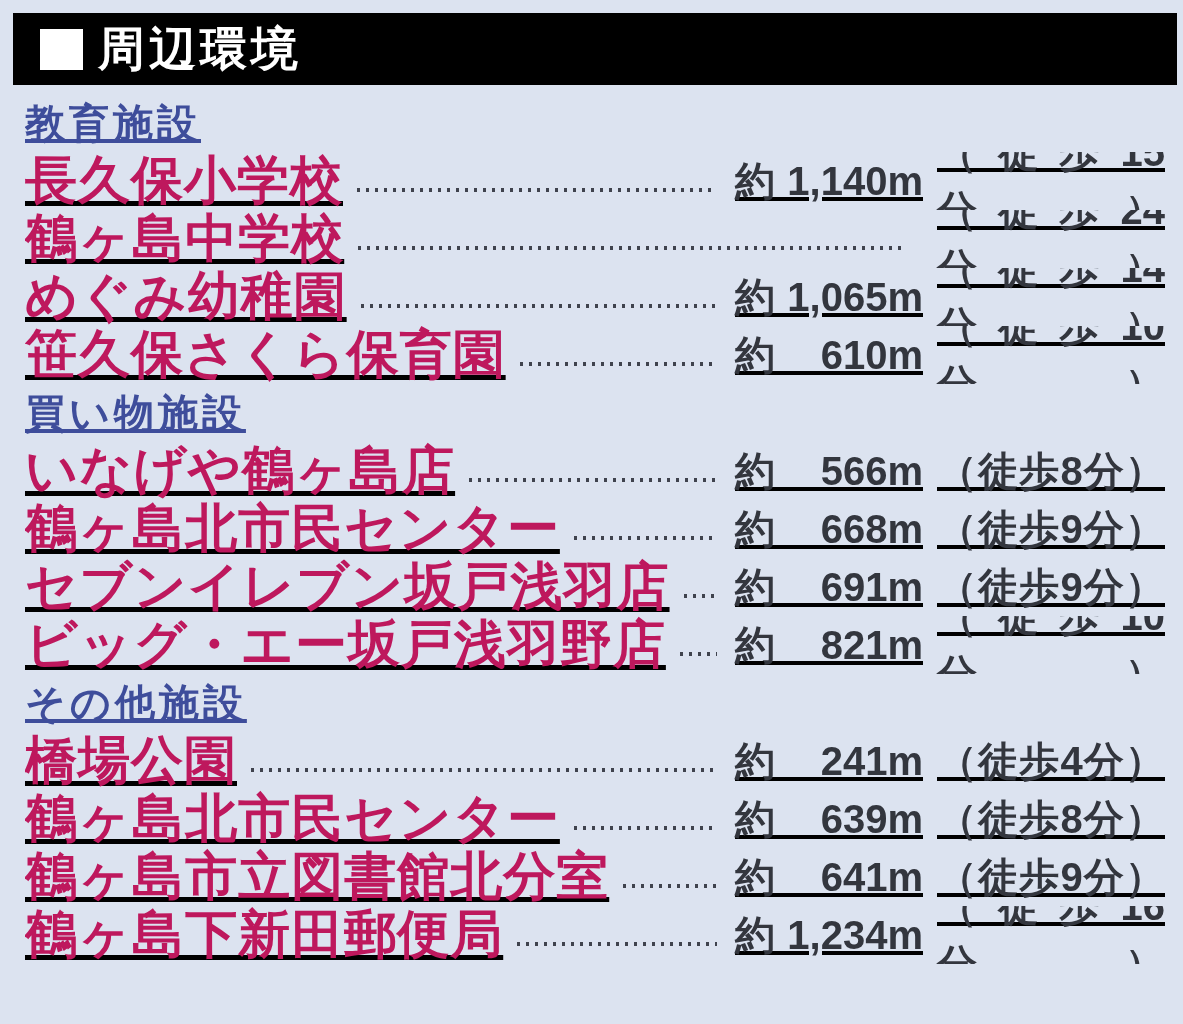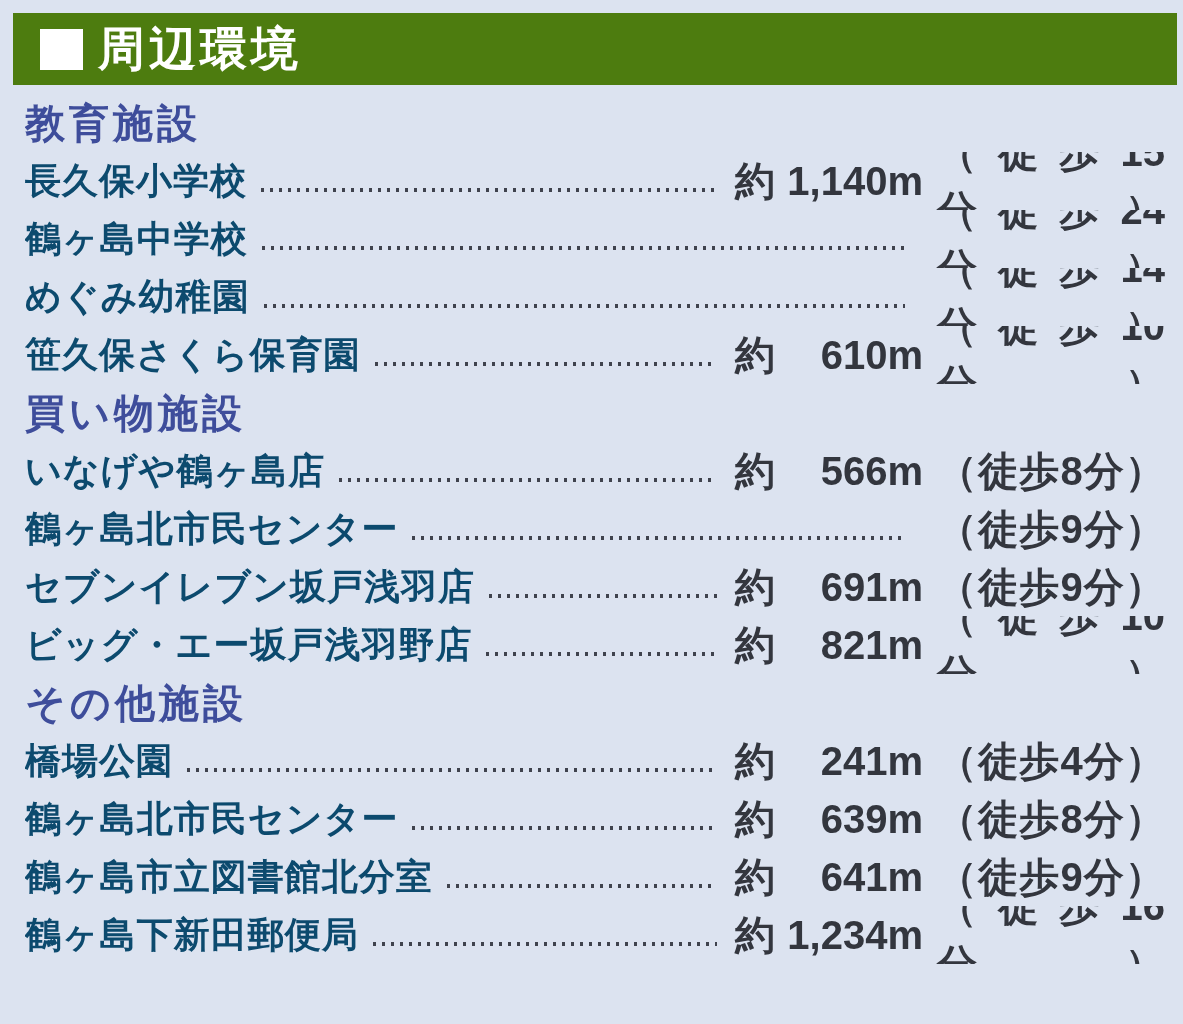--- a/index.html
+++ b/index.html
@@ -8,21 +8,21 @@
     background: #dce3f0;
     font-family: "Liberation Sans", "DejaVu Sans", sans-serif;
     font-weight: 700;
     overflow: hidden;
     position: relative;
   }
   .header-bar {
     position: absolute;
     left: 13px; top: 13px;
     width: 1164px; height: 72px;
-    background: #4d7c0f;
+    background: #000000;
     display: flex;
     align-items: center;
     padding-left: 27px;
     box-sizing: border-box;
   }
   .white-square {
     width: 43px; height: 41px;
     background: #ffffff;
     display: inline-block;
     margin-right: 15px;
@@ -37,29 +37,30 @@
   .content {
     position: absolute;
     left: 25px; top: 94px;
     width: 1140px;
   }
   .section-label, .row {
     height: 58px;
     display: flex;
     align-items: center;
     overflow: hidden;
+    text-decoration: underline;
   }
   .section-label {
     color: #3e4d9b;
     font-size: 40px;
     letter-spacing: 4px;
   }
   .fname {
-    font-size: 36px;
-    color: #0c4a6e;
+    font-size: 52px;
+    color: #be185d;
     letter-spacing: 1px;
     white-space: nowrap;
     flex: 0 0 auto;
   }
   .leader {
     flex: 1 1 auto;
     height: 4px;
     margin-left: 14px;
     margin-right: 18px;
     position: relative;
@@ -107,40 +108,42 @@
       <span class="walk">（徒歩15分）</span>
     </div>
     <div class="row">
       <span class="fname">鶴ヶ島中学校</span>
       <span class="leader"></span>
       <span class="walk">（徒歩24分）</span>
     </div>
     <div class="row">
       <span class="fname">めぐみ幼稚園</span>
       <span class="leader"></span>
+      <span class="dist">約1,065m</span>
       <span class="walk">（徒歩14分）</span>
     </div>
     <div class="row">
       <span class="fname">笹久保さくら保育園</span>
       <span class="leader"></span>
       <span class="dist">約 610m</span>
       <span class="walk">（徒歩10分）</span>
     </div>
 
     <div class="section-label">買い物施設</div>
 
     <div class="row">
       <span class="fname">いなげや鶴ヶ島店</span>
       <span class="leader"></span>
       <span class="dist">約 566m</span>
       <span class="walk">（徒歩8分）</span>
     </div>
     <div class="row">
       <span class="fname">鶴ヶ島北市民センター</span>
       <span class="leader"></span>
+      <span class="dist">約 668m</span>
       <span class="walk">（徒歩9分）</span>
     </div>
     <div class="row">
       <span class="fname">セブンイレブン坂戸浅羽店</span>
       <span class="leader"></span>
       <span class="dist">約 691m</span>
       <span class="walk">（徒歩9分）</span>
     </div>
     <div class="row">
       <span class="fname">ビッグ・エー坂戸浅羽野店</span>

